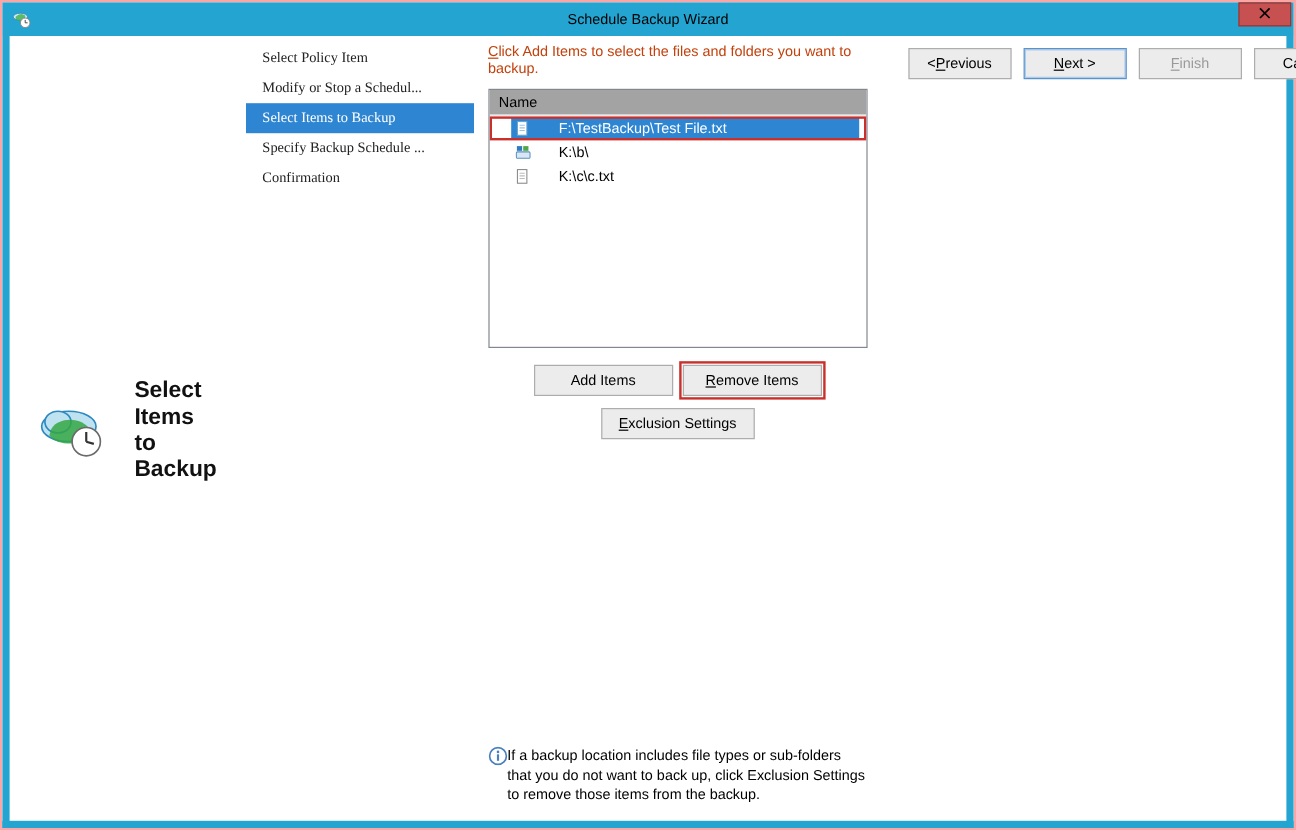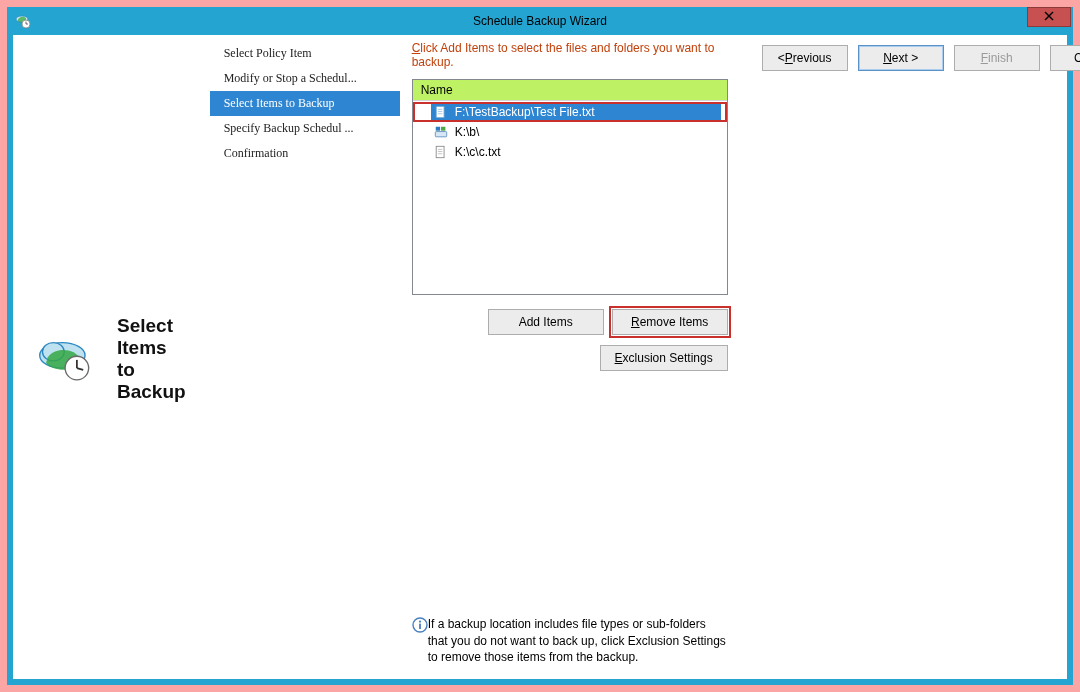--- a/index.html
+++ b/index.html
@@ -1,20 +1,20 @@
 <!DOCTYPE html>
 <html><head>
 <meta charset="utf-8">
 <style>
   * { box-sizing: border-box; margin: 0; padding: 0; font-family: "Segoe UI", Tahoma, sans-serif; font-size: 12px; }
   html, body { width: 1080px; height: 692px; overflow: hidden; }
 
   .window-frame {
     width: 1080px; height: 692px;
-    border: 7px solid #fca5a5;
+    border: 2px solid #fca5a5;
     background: #fff;
     position: relative;
     display: flex; flex-direction: column;
   }
   .titlebar {
     height: 28px; background: #23a4d1;
     display: flex; align-items: center;
     position: relative;
   }
   .titlebar .title-icon {
@@ -72,44 +72,44 @@
   .u { text-decoration: underline; }
 
   .listview {
     border: 1px solid #828790;
     background: #fff;
     height: 216px;
     display: flex; flex-direction: column;
     overflow: hidden;
   }
   .listview-header {
-    background: #bef264;
+    background: #a3a3a3;
     border-bottom: 1px solid #d4d4d4;
     padding: 3px 8px; color: #000;
   }
   .listview-body { flex: 1; padding: 1px 0; }
   .list-row {
     display: flex; align-items: center; gap: 6px;
     padding: 1px 6px 1px 18px;
     height: 20px;
   }
   .list-row.selected-row {
     outline: 2px solid #c9302c; outline-offset: -2px;
   }
   .list-row .row-inner {
-    display: flex; align-items: center; gap: 6px;
+    display: flex; align-items: center; gap: 22px;
     height: 18px; padding: 0 4px 0 2px;
   }
   .list-row.selected .row-inner {
     background: #2e85d1; color: #fff;
     width: 290px;
   }
   .row-icon { width: 16px; height: 16px; display: inline-flex; align-items: center; justify-content: center; }
 
-  .btn-row { display: flex; justify-content: flex-end; gap: 8px; margin-top: 14px; }
+  .btn-row { display: flex; justify-content: center; gap: 8px; margin-top: 14px; }
   .btn-row.second { margin-top: 10px; }
   .winbtn {
     min-width: 116px; height: 26px;
     background: #ececec;
     border: 1px solid #adadad;
     padding: 0 14px;
     display: inline-flex; align-items: center; justify-content: center;
     color: #000; cursor: default;
   }
   .winbtn.highlight {
@@ -173,21 +173,21 @@
       </span>
       <div class="header-title">Select Items to Backup</div>
     </div>
 
     <div class="body">
 
       <div class="sidebar">
         <div class="sidebar-item">Select Policy Item</div>
         <div class="sidebar-item">Modify or Stop a Schedul...</div>
         <div class="sidebar-item selected">Select Items to Backup</div>
-        <div class="sidebar-item">Specify Backup Schedul ...</div>
+        <div class="sidebar-item">Specify Backup Schedule ...</div>
         <div class="sidebar-item">Confirmation</div>
       </div>
 
       <div class="main">
 
         <div class="instruction">
           <span class="u">C</span><span>lick Add Items to select the files and folders you want to backup.</span>
         </div>
 
         <div class="listview">

